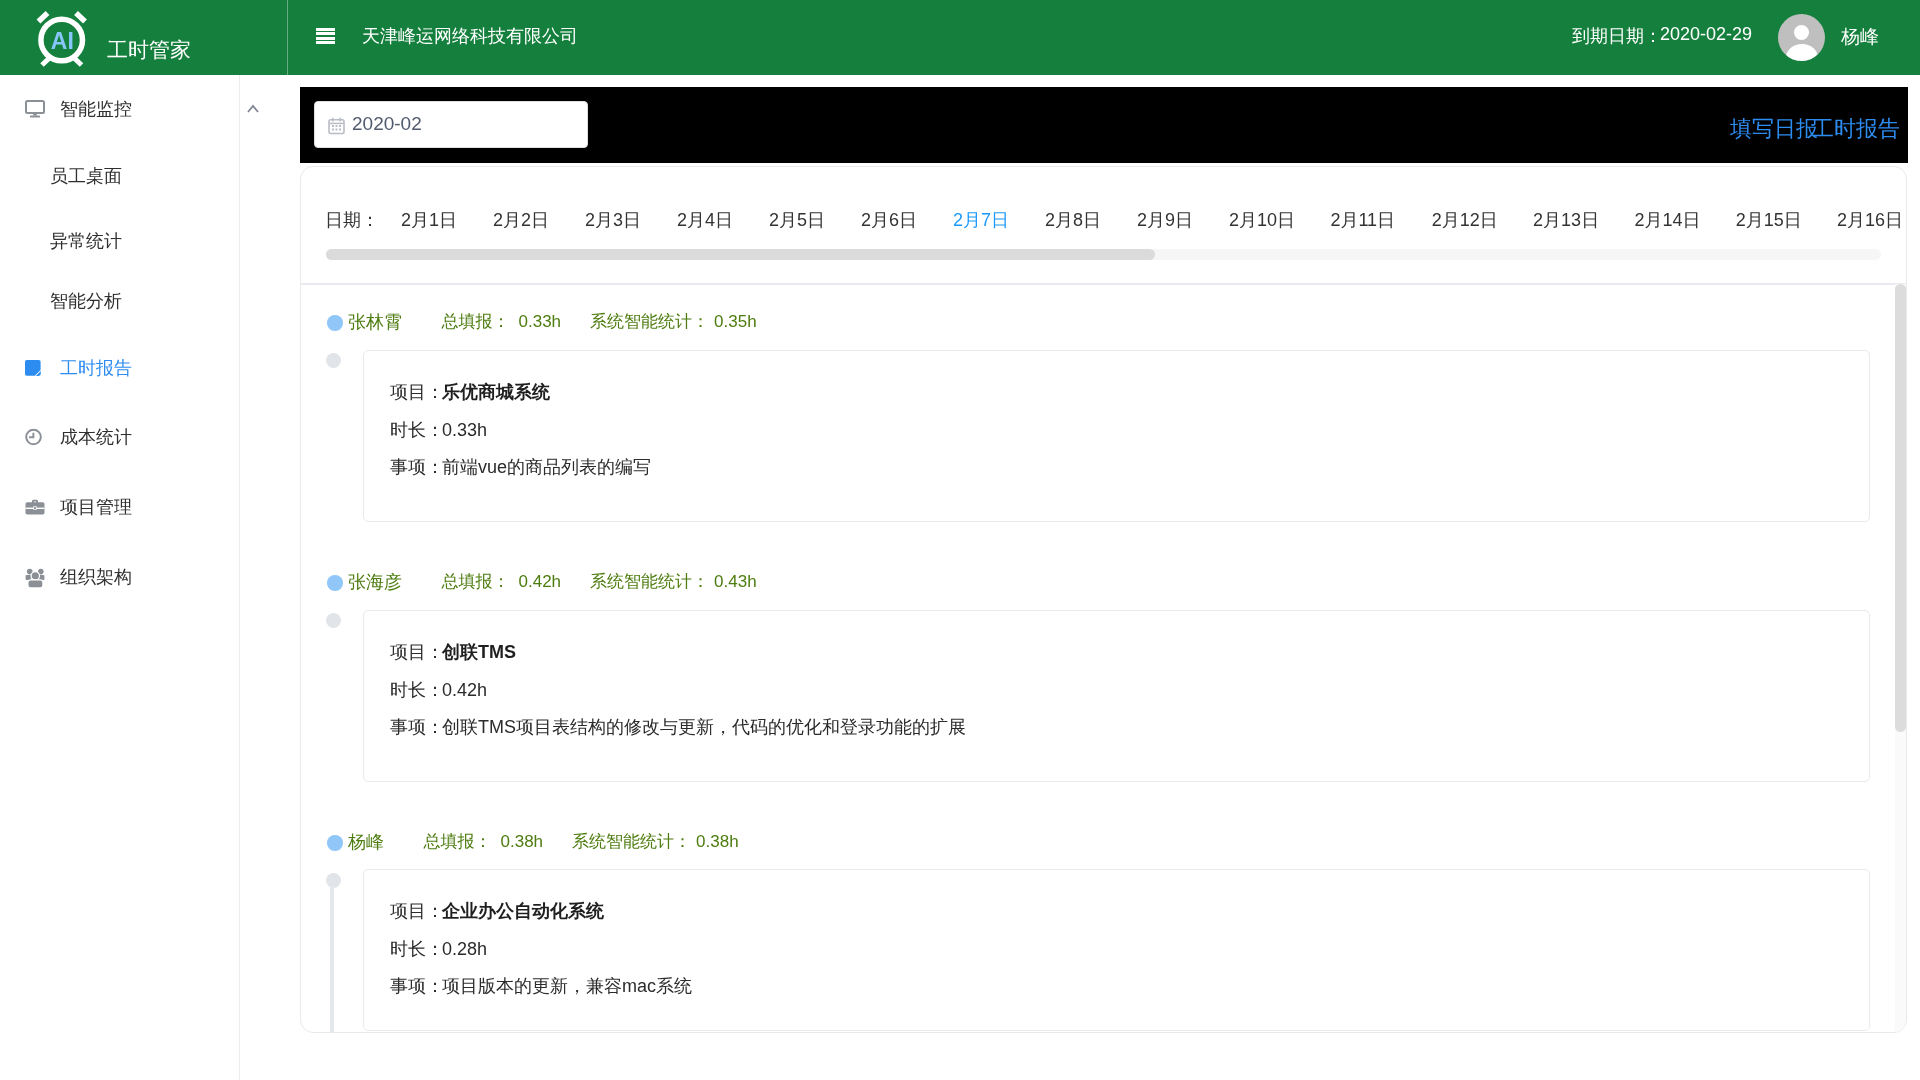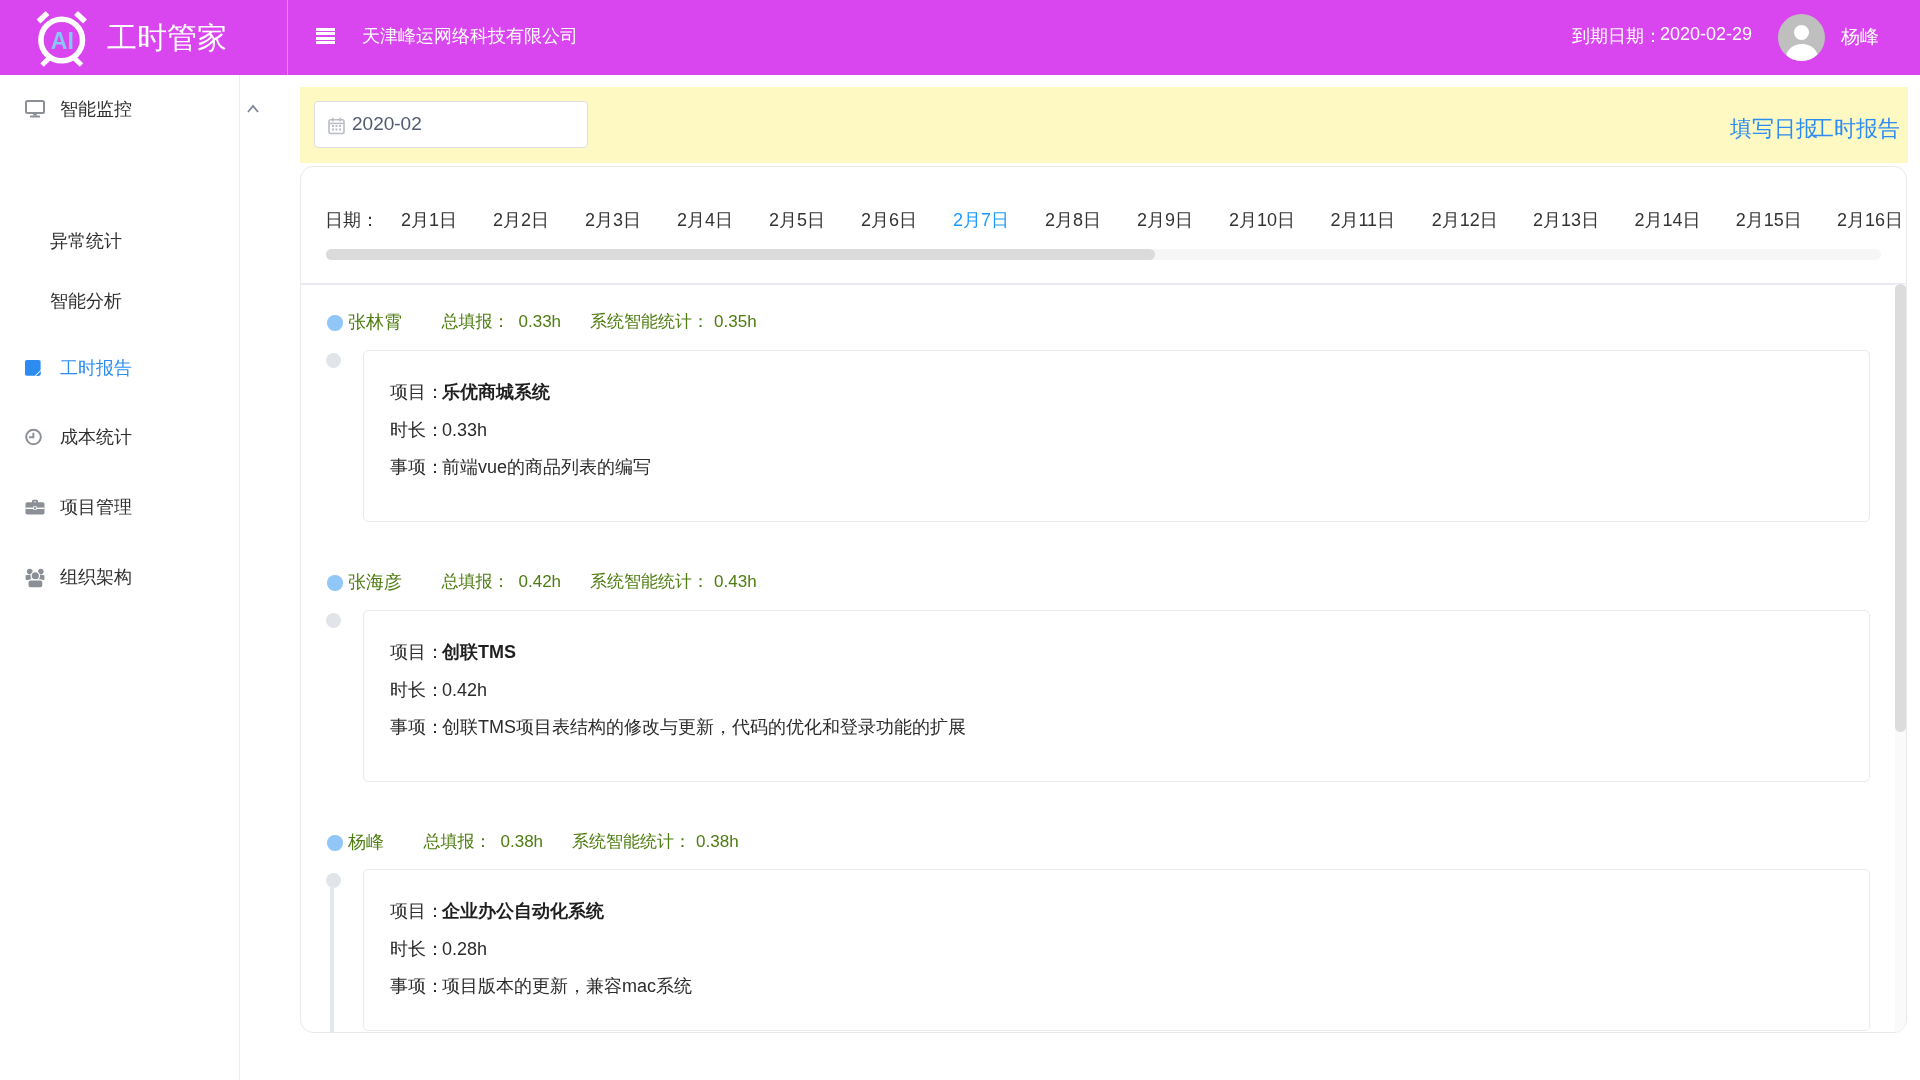--- a/index.html
+++ b/index.html
@@ -1,41 +1,41 @@
 <!DOCTYPE html>
 <html lang="zh"><head>
 <meta charset="utf-8">
 <title>工时管家</title>
 <style>
 *{margin:0;padding:0;box-sizing:border-box}
 html,body{width:1920px;height:1080px;overflow:hidden;background:#fff;
   font-family:"Liberation Sans",sans-serif;-webkit-font-smoothing:antialiased}
 .abs{position:absolute}
 
-#header{position:absolute;left:0;top:0;width:1920px;height:75px;background:#d946ef}
+#header{position:absolute;left:0;top:0;width:1920px;height:75px;background:#15803d}
 #logodiv{position:absolute;left:287px;top:0;width:1px;height:75px;background:rgba(255,255,255,.35)}
-#logotext{position:absolute;left:107px;top:18px;font-size:30px;color:#fff}
+#logotext{position:absolute;left:107px;top:36px;font-size:21px;color:#fff}
 #hamb{position:absolute;left:316px;top:27.5px;width:19px;height:16px;
  background:repeating-linear-gradient(#fff 0,#fff 3px,transparent 3px,transparent 4.35px)}
 #company{position:absolute;left:362px;top:24px;font-size:18px;color:#fff}
 #expire{position:absolute;left:1572px;top:24px;width:260px;font-size:18px;color:#fff}
 #expire i{position:absolute;left:88px;top:0;font-style:normal}
 #avatar{position:absolute;left:1778px;top:14px;width:47px;height:47px;border-radius:50%;background:#bfbfbf;overflow:hidden}
 #avatar .hd{position:absolute;left:16px;top:10.5px;width:15px;height:15px;border-radius:50%;background:#fff}
 #avatar .bd{position:absolute;left:7.5px;top:29.5px;width:32px;height:28px;border-radius:55% 55% 0 0;background:#fff}
 #uname{position:absolute;left:1841px;top:23.5px;font-size:19px;color:#fff}
 
 #sidebar{position:absolute;left:0;top:75px;width:240px;height:1005px;background:#fff;border-right:1px solid #ececec}
 .mi{position:absolute;left:0;width:288px;height:34px;line-height:34px;font-size:18px;color:#2f2f2f}
 .mi .txt{position:absolute;left:60px;top:0}
 .mi.sub .txt{left:50px}
 .mi .ic{position:absolute;left:25px;top:50%;transform:translateY(-50%)}
 .mi.act{color:#2d8cf0}
 
-#toolbar{position:absolute;left:300px;top:87px;width:1608px;height:76px;background:#fef9c3}
+#toolbar{position:absolute;left:300px;top:87px;width:1608px;height:76px;background:#000000}
 #datebox{position:absolute;left:14px;top:14px;width:274px;height:47px;background:#fff;border:1px solid #dcdee2;border-radius:4px}
 #datebox .cal{position:absolute;left:13px;top:15px}
 #datebox .dtx{position:absolute;left:37px;top:11px;font-size:19px;color:#515a6e}
 #links{position:absolute;left:0;top:27px;width:1608px;height:24px;font-size:22px;color:#2d8cf0}
 #links span{position:absolute;top:0}
 
 #panel{position:absolute;left:300px;top:166px;width:1607px;height:867px;background:#fff;
   border:1px solid #e8eaec;border-radius:13px;overflow:hidden}
 #daterow{position:absolute;left:24px;top:40px;width:1581px;height:26px;line-height:26px;font-size:18px;color:#333;white-space:nowrap;overflow:hidden}
 #daterow span{position:absolute;top:0}
@@ -89,20 +89,23 @@
     <svg class="ic" width="20" height="18" viewBox="0 0 20 18">
       <rect x="1" y="1" width="18" height="12" rx="1.5" fill="none" stroke="#8b8f96" stroke-width="2"></rect>
       <rect x="8.2" y="13" width="3.6" height="2.6" fill="#8b8f96"></rect>
       <rect x="5" y="15.6" width="10" height="2" rx="0.5" fill="#8b8f96"></rect>
     </svg>
     <span class="txt">智能监控</span>
     <svg class="abs" style="left:247px;top:12px" width="12" height="10" viewBox="0 0 12 10">
       <polyline points="1,8 6,2 11,8" fill="none" stroke="#808695" stroke-width="1.8"></polyline>
     </svg>
   </div>
+  <div class="mi sub" style="top:84px">
+      <span class="txt">员工桌面</span>
+    </div>
   <div class="mi sub" style="top:149px">
       <span class="txt">异常统计</span>
     </div>
   <div class="mi act" style="top:276px">
     <svg class="ic" width="16" height="16" viewBox="0 0 16 16">
       <path d="M1.8 0 h12 a1.8 1.8 0 0 1 1.8 1.8 v8.2 L9.9 15.8 H1.8 A1.8 1.8 0 0 1 0 14 V1.8 A1.8 1.8 0 0 1 1.8 0 Z" fill="#2d8cf0"></path>
       <path d="M10.9 15.9 L15.8 11 V13.6 a2.2 2.2 0 0 1 -2.3 2.3 Z" fill="#2d8cf0"></path>
     </svg>
     <span class="txt">工时报告</span>
   </div>

